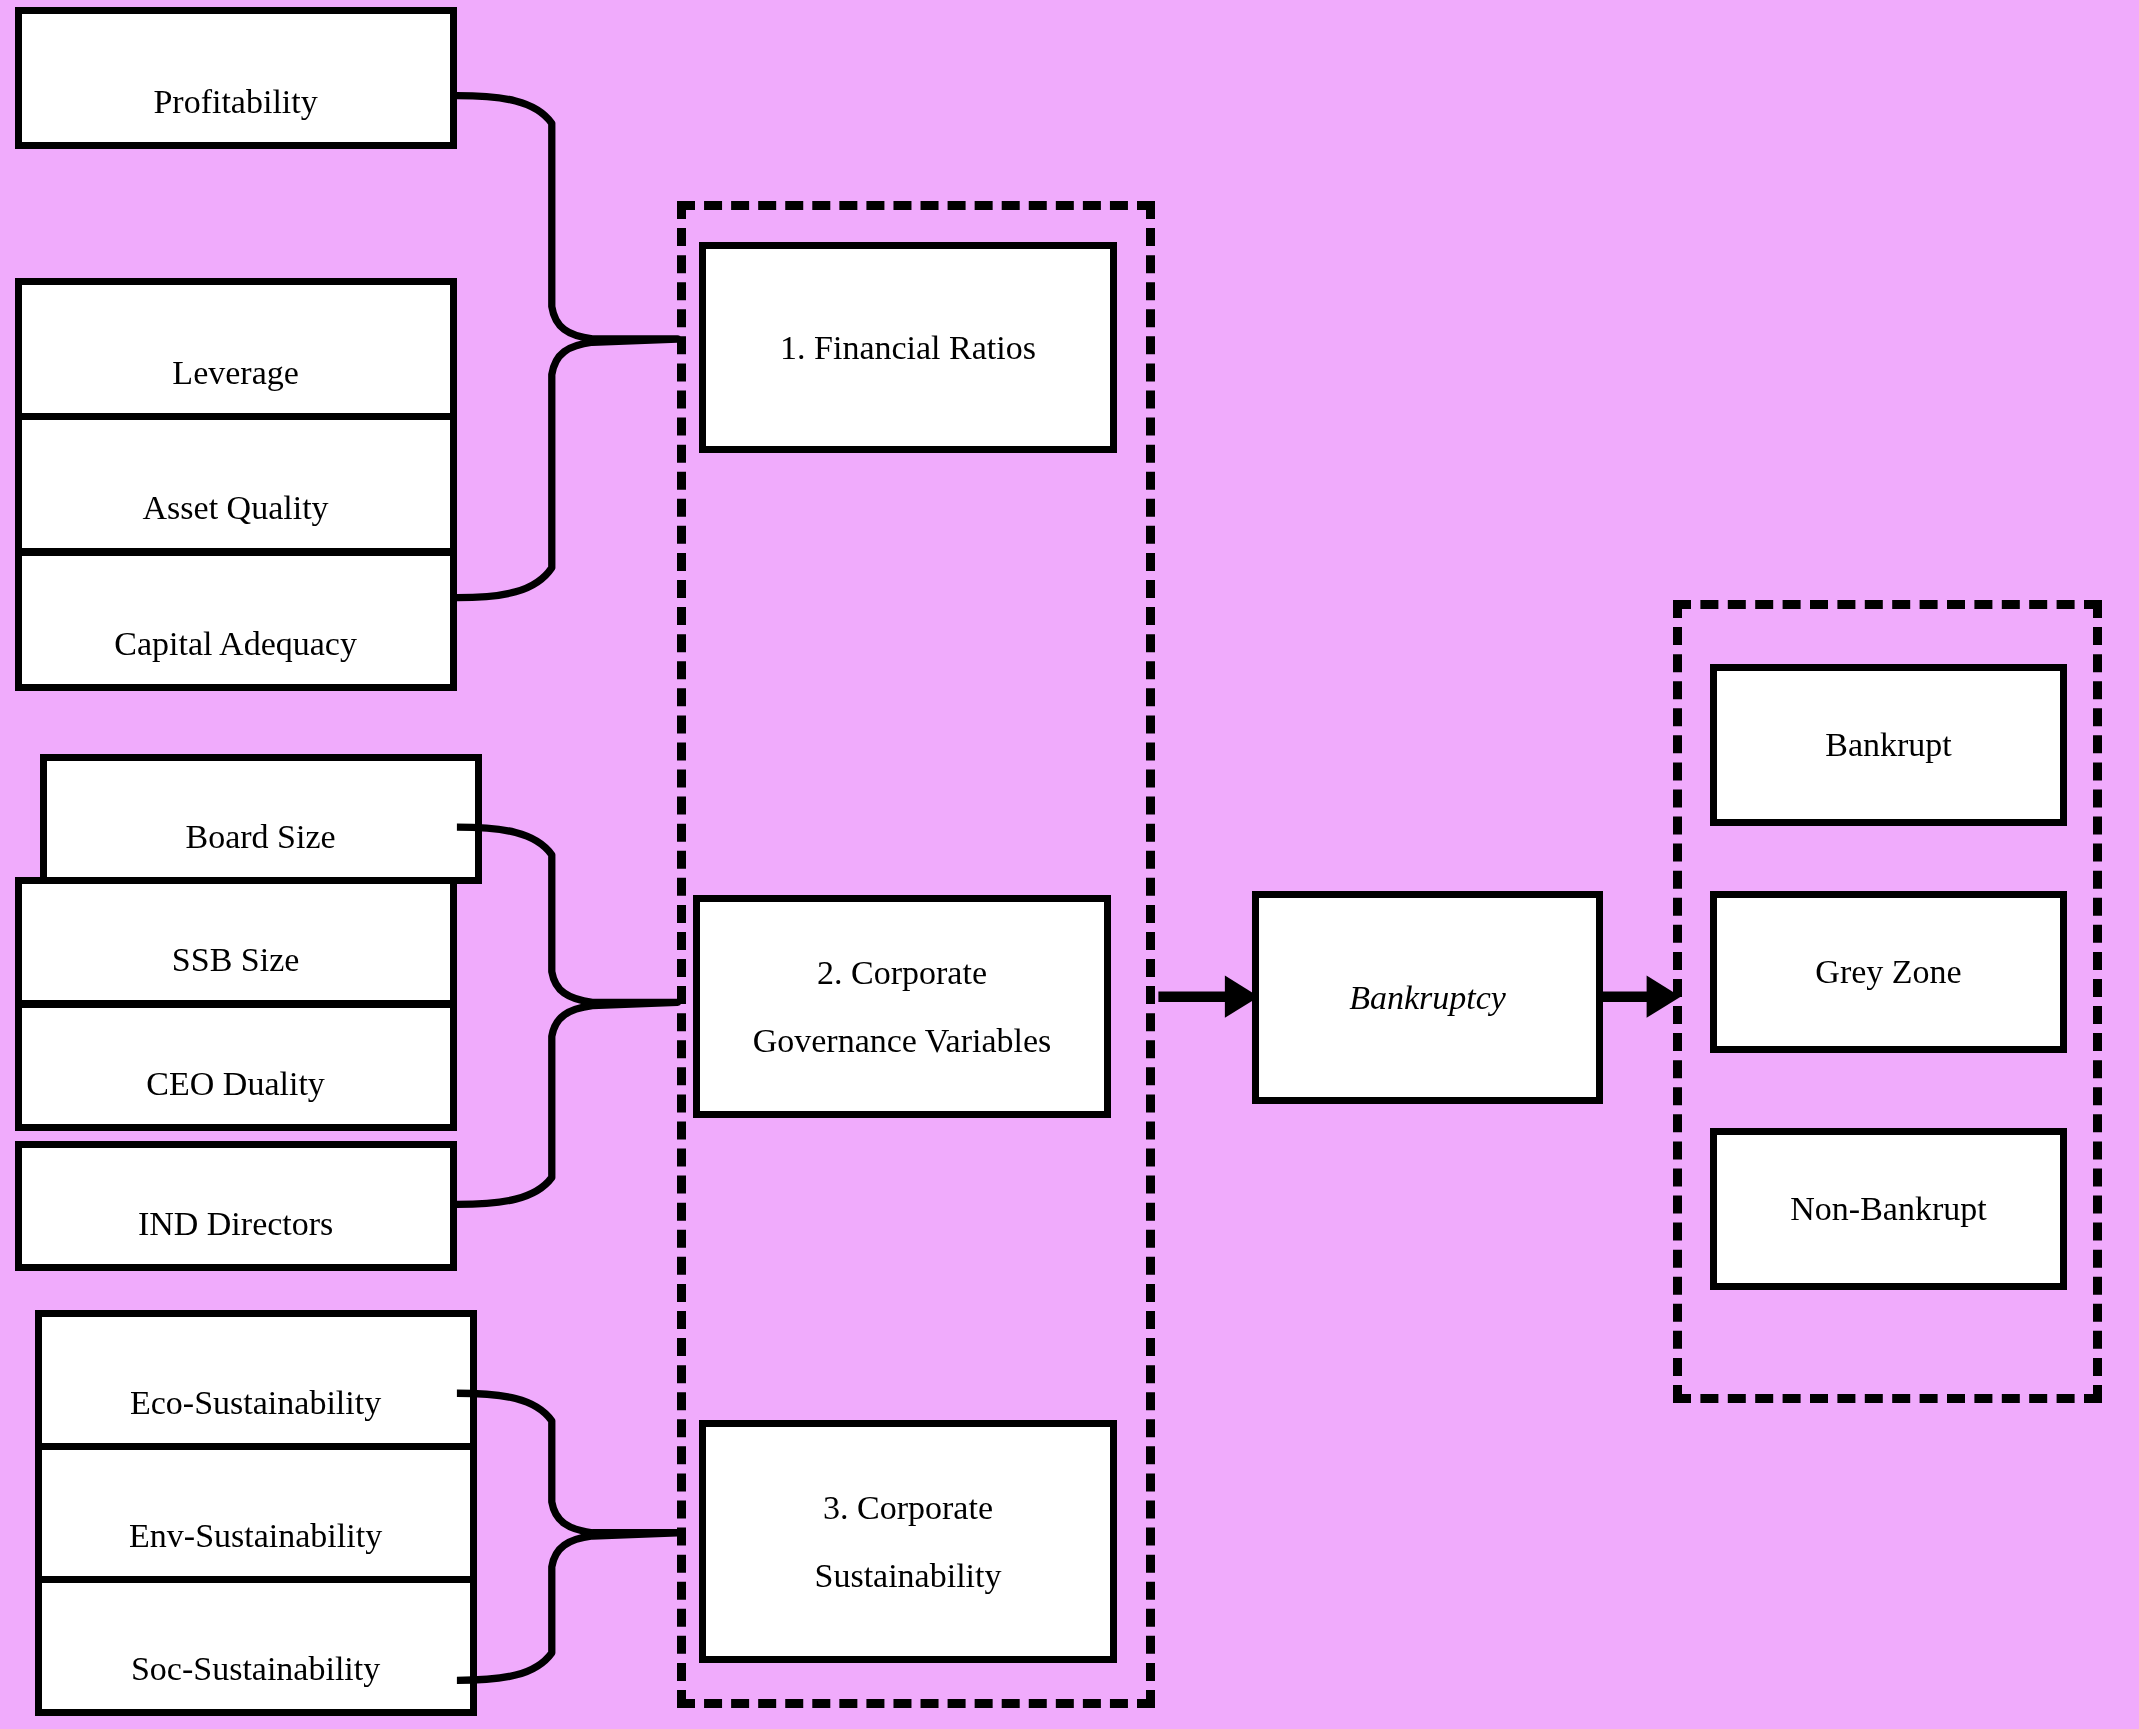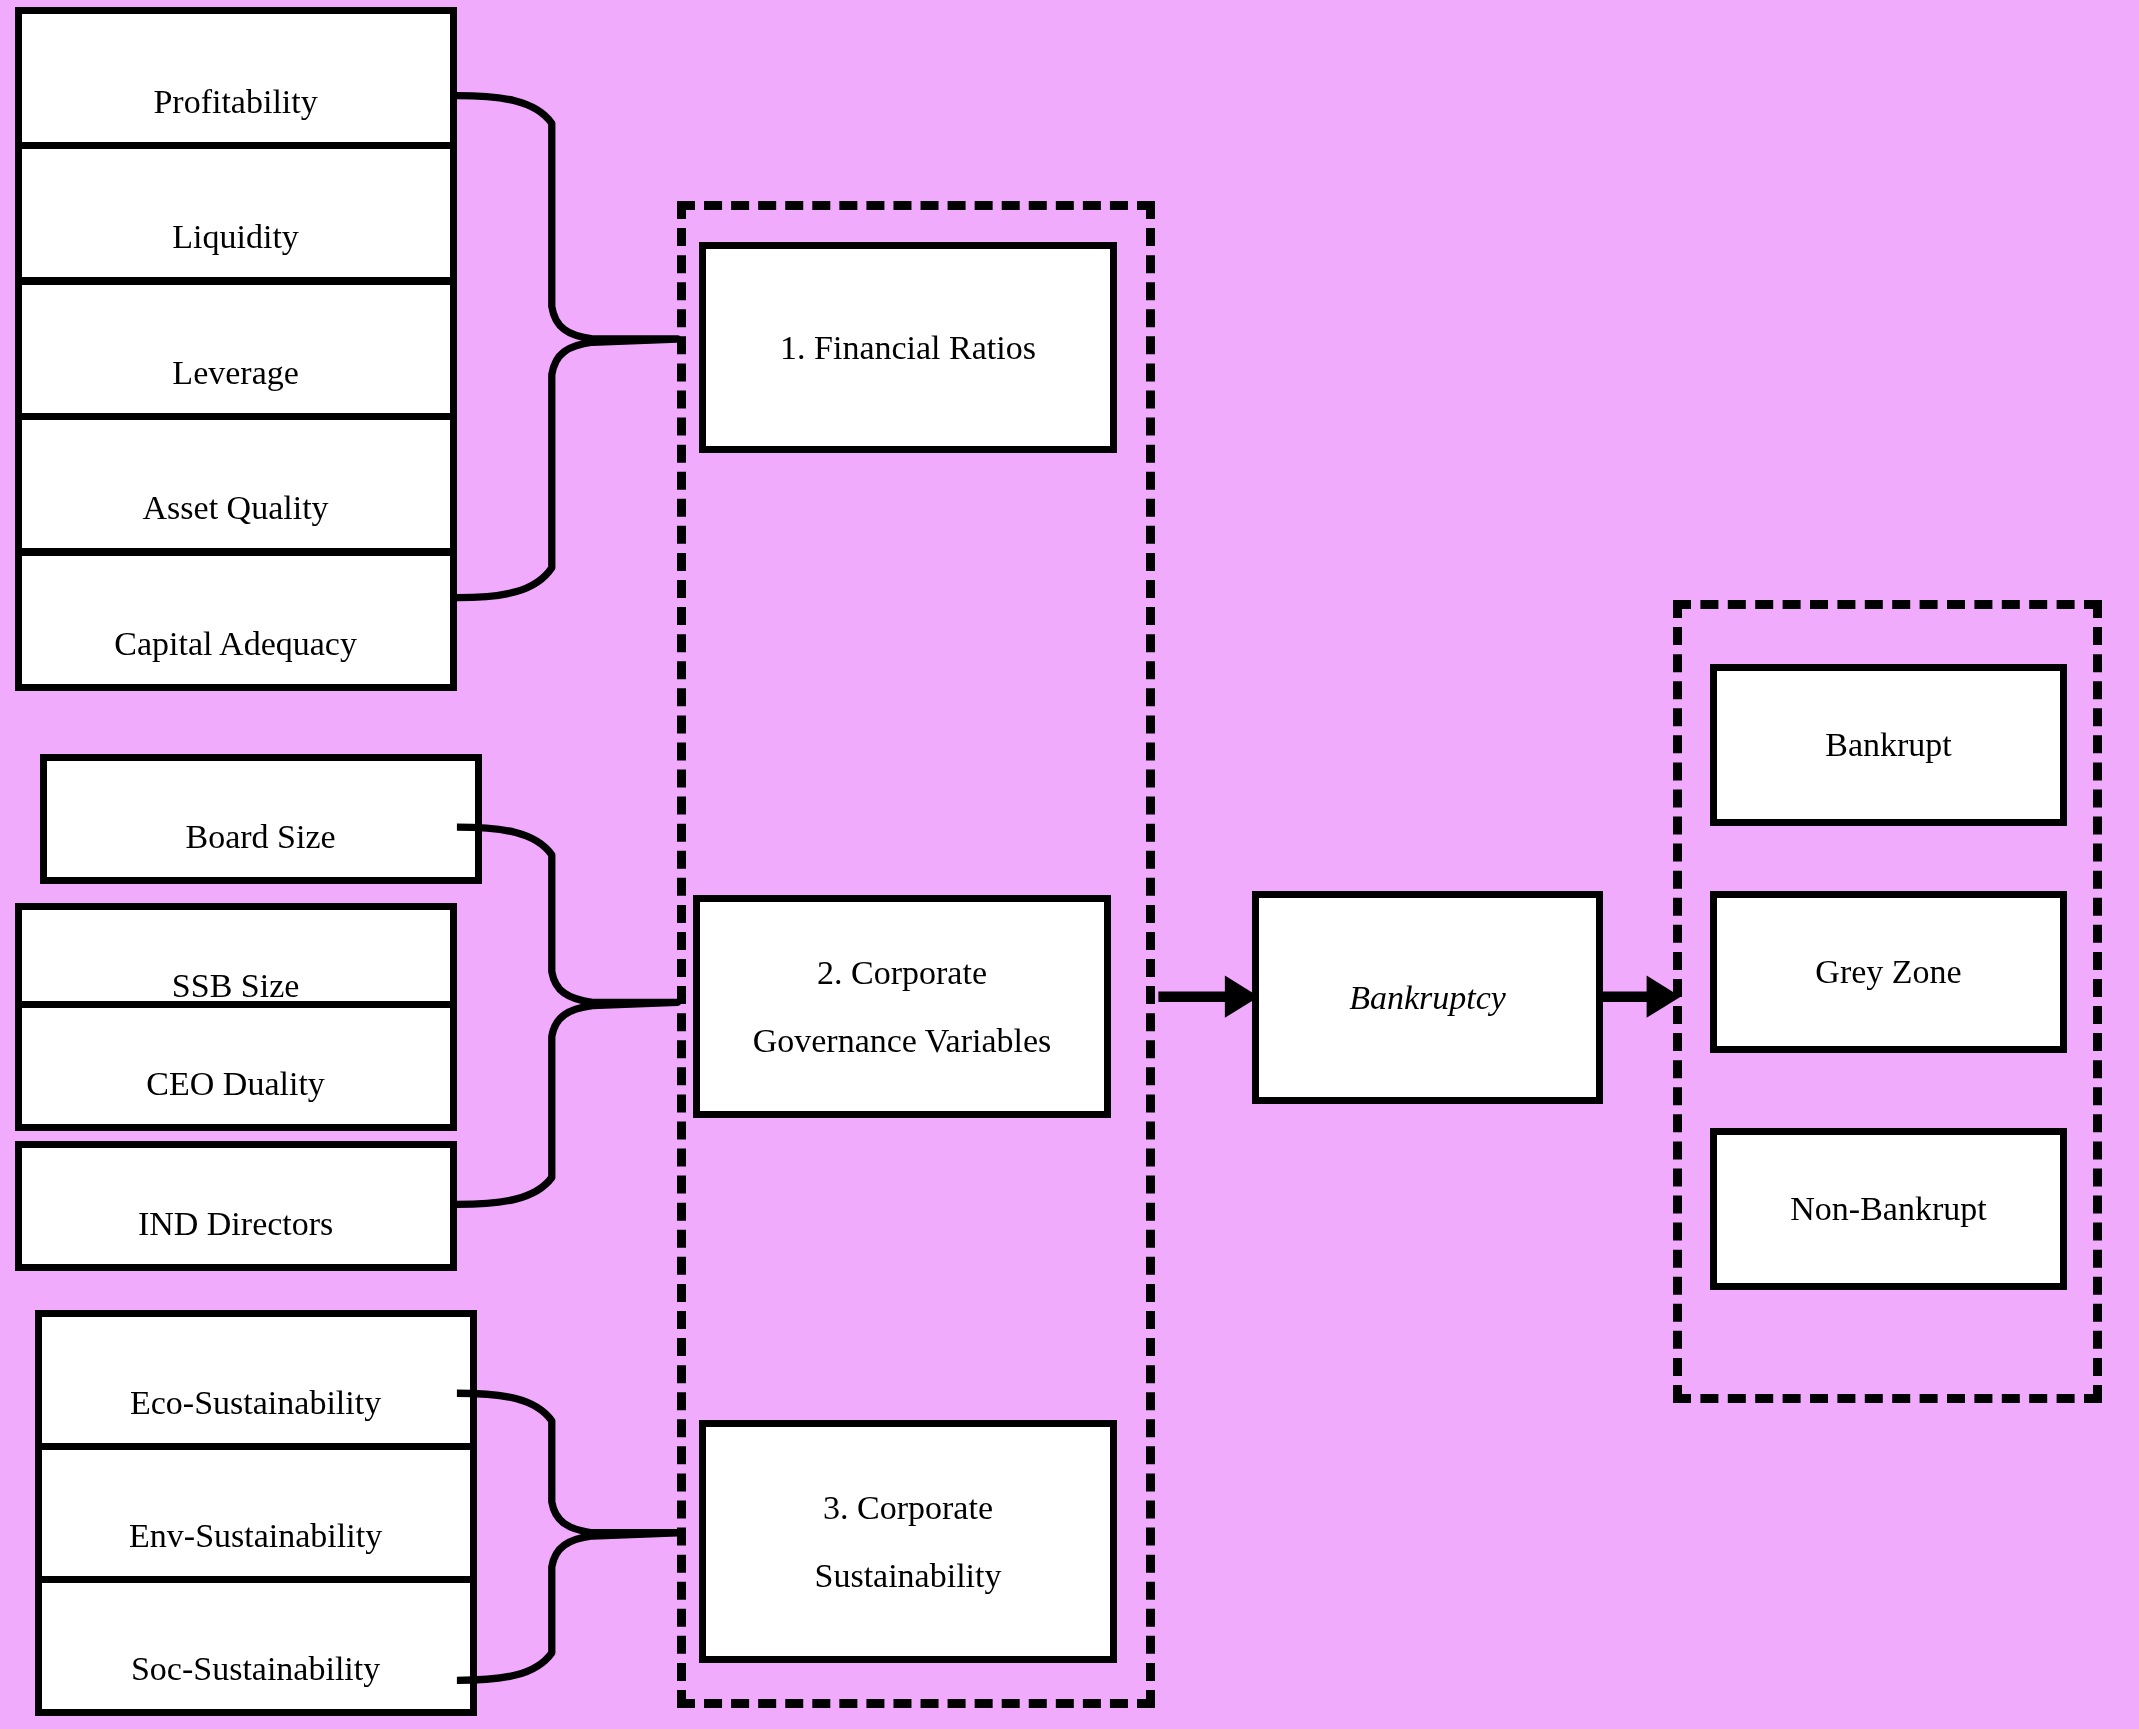--- a/index.html
+++ b/index.html
@@ -110,39 +110,36 @@
 </style>
 </head>
 <body>
 
 <div id="canvas">
 
   <div class="stack" style="left:14.6px; top:6.5px; width:442px; height:681px;">
     <div class="cell" style="left:0px; top:0px; width:442px; height:142px;">
       <span>Profitability</span>
     </div>
-    <div class="cell" style="left:0px; top:135px; width:442px; height:142px;">
-      <span>Liquidity</span>
-    </div>
     <div class="cell" style="left:0px; top:271px; width:442px; height:142px;">
       <span>Leverage</span>
     </div>
     <div class="cell" style="left:0px; top:406px; width:442px; height:142px;">
       <span>Asset Quality</span>
     </div>
     <div class="cell" style="left:0px; top:542px; width:442px; height:142px;">
       <span>Capital Adequacy</span>
     </div>
   </div>
 
   <div class="stack" style="left:14.6px; top:754px; width:442px; height:499px;">
     <div class="cell" style="left:0px; top:0px; width:442px; height:130px;margin-left:25px;">
       <span>Board Size</span>
     </div>
-    <div class="cell" style="left:0px; top:123px; width:442px; height:130px;margin-top:26px;">
+    <div class="cell" style="left:0px; top:123px; width:442px; height:130px;">
       <span>SSB Size</span>
     </div>
     <div class="cell" style="left:0px; top:247px; width:442px; height:130px;">
       <span>CEO Duality</span>
     </div>
     <div class="cell" style="left:0px; top:370px; width:442px; height:130px;margin-top:17px;">
       <span>IND Directors</span>
     </div>
   </div>
 

